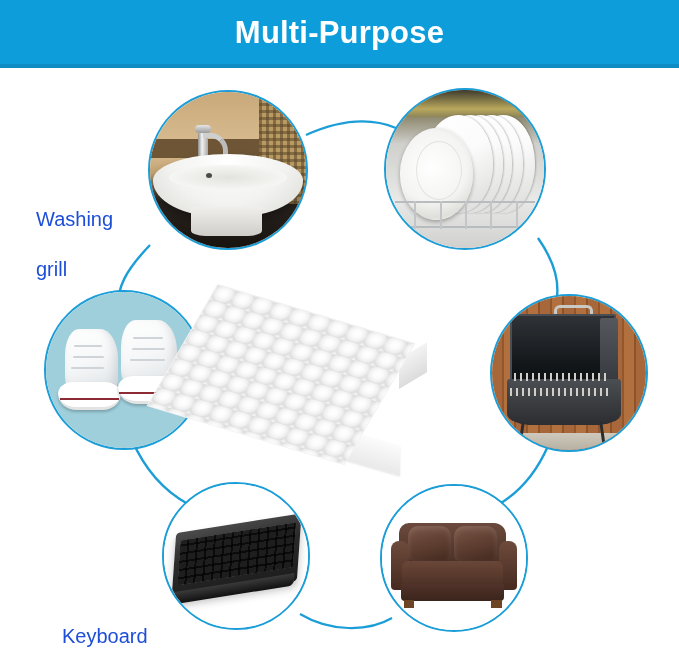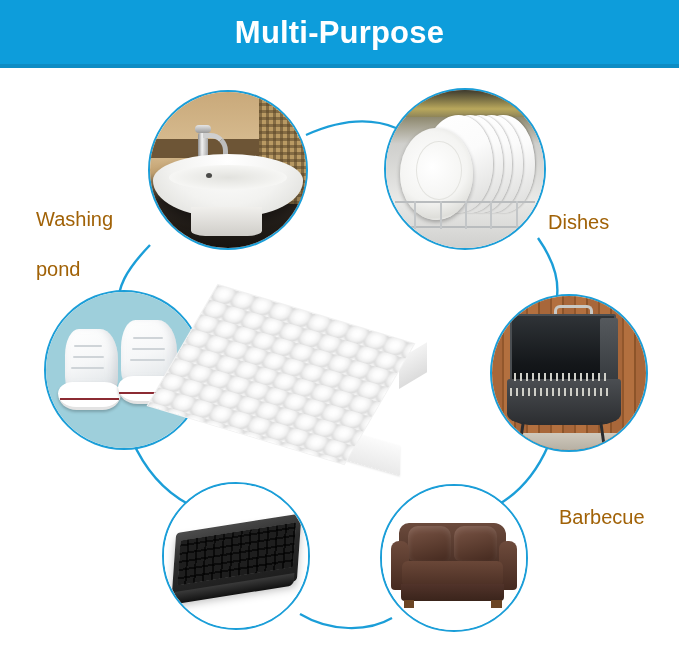--- a/index.html
+++ b/index.html
@@ -65,21 +65,21 @@
   .node-inner {
     position: absolute;
     left: 0; top: 0;
     width: 100%;
     height: 100%;
   }
 
   
   .label {
     position: absolute;
-    color: #a16207;
+    color: #1d4ed8;
     font-size: 20px;
     line-height: 25px;
     white-space: pre-line;
   }
 
   
   .sc-sink {
     background: linear-gradient(180deg,#c9a97a 0%, #d8bd92 38%, #c3a271 52%, #2b2520 70%, #17130f 100%);
   }
   .sink-tilestripe {
@@ -442,21 +442,21 @@
       <div class="faucet-body"></div>
       <div class="faucet-spout"></div>
       <div class="sink-basin"></div>
       <div class="sink-bowl-shadow"></div>
       <div class="sink-drain"></div>
       <div class="sink-pedestal"></div>
     </div>
   </div>
   <div class="label" style="left:36px; top:182px; width:130px;">
     <span class="lbl-sub">Washing</span>
-    <span class="lbl-sub">pond</span>
+    <span class="lbl-sub">grill</span>
   </div>
 
   <div class="node" style="left:384px; top:88px; width:162px; height:162px;">
     <div class="node-inner sc-dishes">
       <div class="dish-top-gold"></div>
       <div class="plate" style="left:54%; width:40%;"></div>
       <div class="plate" style="left:47%; width:40%;"></div>
       <div class="plate" style="left:40%; width:40%;"></div>
       <div class="plate" style="left:32%; width:42%;"></div>
       <div class="plate" style="left:24%; width:44%;"></div>
@@ -465,21 +465,20 @@
       </div>
       <div class="rack-bar" style="left:6%; top:70%; width:88%;"></div>
       <div class="rack-bar" style="left:6%; top:86%; width:88%;"></div>
       <div class="rack-wire" style="left:18%; top:70%; height:18%;"></div>
       <div class="rack-wire" style="left:34%; top:70%; height:18%;"></div>
       <div class="rack-wire" style="left:50%; top:70%; height:18%;"></div>
       <div class="rack-wire" style="left:66%; top:70%; height:18%;"></div>
       <div class="rack-wire" style="left:82%; top:70%; height:18%;"></div>
     </div>
   </div>
-  <div class="label" style="left:548px; top:210px; width:120px;">Dishes</div>
 
   <div class="node" style="left:44px; top:290px; width:160px; height:160px;">
     <div class="node-inner sc-shoes">
 
       <div class="shoe-upper" style="left:12%; top:24%; width:34%; height:40%;"></div>
       <div class="shoe-sole" style="left:8%; top:58%; width:40%; height:16%;"></div>
       <div class="shoe-stripe" style="left:9%; top:68%; width:38%;"></div>
       <div class="lace" style="left:18%; top:34%; width:18%;"></div>
       <div class="lace" style="left:17%; top:41%; width:20%;"></div>
       <div class="lace" style="left:16%; top:48%; width:21%;"></div>
@@ -503,31 +502,31 @@
       <div class="grill-body"></div>
       <div class="grate" style="left:14%; top:50%; width:62%; height:5%;"></div>
       <div class="grate" style="left:12%; top:60%; width:66%; height:5%;"></div>
       <div class="grill-legs">
         <div class="grill-leg" style="left:6%; top:0; height:100%; transform:rotate(8deg);"></div>
         <div class="grill-leg" style="left:86%; top:0; height:100%; transform:rotate(-8deg);"></div>
       </div>
     </div>
   </div>
   <div class="label" style="left:559px; top:480px; width:120px;">
-    <span class="lbl-sub">Barbecue</span>
   </div>
 
   <div class="node" style="left:162px; top:482px; width:148px; height:148px;">
     <div class="node-inner sc-keyboard">
       <div class="kb">
         <div class="kb-keys"></div>
         <div class="kb-base"></div>
       </div>
     </div>
   </div>
+  <div class="label" style="left:62px; top:624px; width:160px;">Keyboard</div>
 
   <div class="node" style="left:380px; top:484px; width:148px; height:148px;">
     <div class="node-inner sc-sofa">
       <div class="sofa-back"></div>
       <div class="sofa-cushion" style="left:18%; width:30%;"></div>
       <div class="sofa-cushion" style="left:50%; width:30%;"></div>
       <div class="sofa-arm" style="left:6%;"></div>
       <div class="sofa-arm" style="left:81%;"></div>
       <div class="sofa-seat"></div>
       <div class="sofa-skirt"></div>

